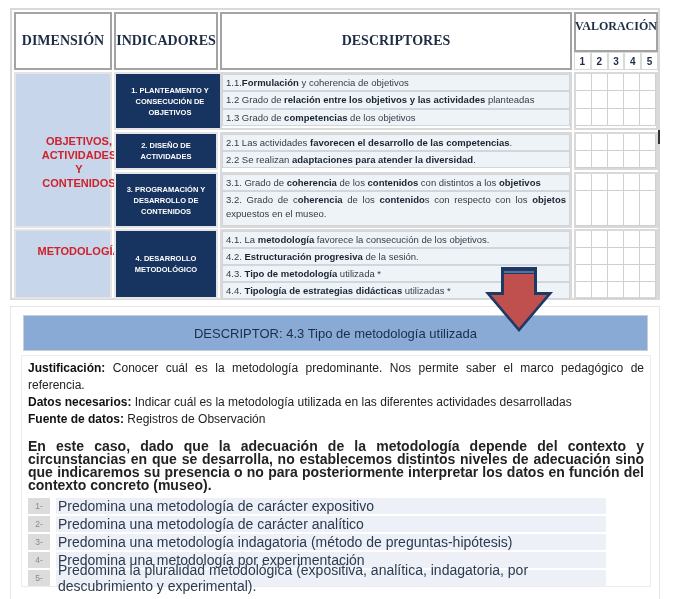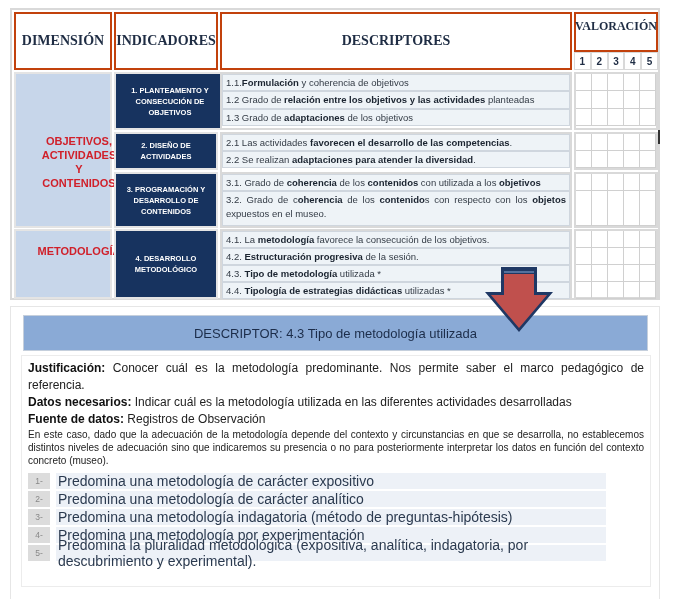--- a/index.html
+++ b/index.html
@@ -1,20 +1,20 @@
 <!DOCTYPE html>
 <html><head>
 <meta charset="utf-8">
 <style>
   * { box-sizing: border-box; margin: 0; padding: 0; }
   body { width: 675px; height: 599px; background: #ffffff; position: relative; overflow: hidden; font-family: "Liberation Sans", sans-serif; }
 
   
   .tbl { position: absolute; left: 10px; top: 8px; width: 650px; height: 292px; border: 2px solid #d9d9d9; background: #fff; }
-  .cell { position: absolute; border: 2px solid #c2410c; background: #fff; }
+  .cell { position: absolute; border: 2px solid #a3a3a3; background: #fff; }
   .hdr { display: flex; align-items: center; justify-content: center; font-family: "Liberation Serif", serif; font-weight: bold; color: #1f2d44; }
   .hdr-dim { left: 2px; top: 2px; width: 98px; height: 58px; font-size: 14px; }
   .hdr-ind { left: 102px; top: 2px; width: 104px; height: 58px; font-size: 14px; }
   .hdr-desc { left: 208px; top: 2px; width: 352px; height: 58px; font-size: 14px; }
   .hdr-val { left: 562px; top: 2px; width: 84px; height: 40px; font-size: 12px; align-items: flex-start; padding-top: 5px; }
   .val-nums { position: absolute; left: 562px; top: 42px; width: 84px; height: 18px; display: flex; }
   .val-nums span { flex: 1; border: 1px solid #d9d9d9; font-size: 10px; font-weight: bold; color: #1f2d44; display: flex; align-items: center; justify-content: center; font-family: "Liberation Sans", sans-serif; }
 
   .dim { position: absolute; background: #c7d6ea; border: 2px solid #e4e4e4; display: flex; align-items: flex-start; justify-content: center; text-align: center; color: #d0202a; font-weight: bold; font-size: 11px; line-height: 14px; padding-left: 32px; }
   .dim1 { left: 2px; top: 62px; width: 98px; height: 156px; padding-top: 60px; }
@@ -50,21 +50,21 @@
 
   
   .arrow { position: absolute; left: 483px; top: 266px; width: 72px; height: 68px; }
 
   
   .card { position: absolute; left: 10px; top: 306px; width: 650px; height: 330px; border: 1px solid #e6e6e6; background: #fff; }
   .banner { position: absolute; left: 12px; top: 8px; width: 625px; height: 36px; background: #8aaad6; border: 1px solid #c5cfdc; display: flex; align-items: center; justify-content: center; font-family: "Liberation Sans", sans-serif; font-size: 13px; color: #1c2d4a; }
   .content { position: absolute; left: 10px; top: 48px; width: 630px; height: 232px; border: 1px solid #ececec; padding: 4px 6px; font-family: "Liberation Sans", sans-serif; }
   .para { font-size: 12px; color: #222; line-height: 17px; text-align: justify; }
   .para b { color: #111; }
-  .note { font-size: 10px; font-weight: normal; color: #222; line-height: 13px; text-align: justify; }
+  .note { margin-top: 12px; font-size: 14px; font-weight: bold; color: #222; line-height: 13px; text-align: justify; }
   .opts { margin-top: 6px; }
   .opt { display: flex; height: 16px; margin-bottom: 2px; }
   .opt-num { width: 22px; background: #dcdcdc; font-size: 8.5px; color: #888; display: flex; align-items: center; justify-content: center; margin-right: 6px; }
   .opt-text { width: 550px; background: #edf1f7; font-size: 14px; color: #2b3a4f; display: flex; align-items: center; padding-left: 2px; }
 </style>
 </head>
 <body>
 
 <div class="tbl">
   <div class="cell hdr hdr-dim">DIMENSIÓN</div>
@@ -83,30 +83,30 @@
   <div class="dim dim2">METODOLOGÍA</div>
 
   <div class="ind ind1">1. PLANTEAMENTO Y CONSECUCIÓN DE OBJETIVOS</div>
   <div class="ind ind2">2. DISEÑO DE ACTIVIDADES</div>
   <div class="ind ind3">3. PROGRAMACIÓN Y DESARROLLO DE CONTENIDOS</div>
   <div class="ind ind4">4. DESARROLLO METODOLÓGICO</div>
 
   <div class="desc-group dg1">
     <div class="drow"><span>1.1.</span><b>Formulación</b><span> y coherencia  de objetivos</span></div>
     <div class="drow"><span>1.2 Grado de </span><b>relación entre los objetivos y las actividades</b><span> planteadas</span></div>
-    <div class="drow"><span>1.3 Grado de </span><b>adaptaciones</b><span> de los objetivos</span></div>
+    <div class="drow"><span>1.3 Grado de </span><b>competencias</b><span> de los objetivos</span></div>
   </div>
 
   <div class="desc-group dg2">
     <div class="drow"><span>2.1 Las actividades  </span><b>favorecen el desarrollo de las competencias</b><span>.</span></div>
     <div class="drow"><span>2.2 Se realizan </span><b>adaptaciones para atender la diversidad</b><span>.</span></div>
   </div>
 
   <div class="desc-group dg3">
-    <div class="drow r1"><span>3.1. Grado de </span><b>coherencia</b><span> de los </span><b>contenidos</b><span> con utilizada  a los </span><b>objetivos</b></div>
+    <div class="drow r1"><span>3.1. Grado de </span><b>coherencia</b><span> de los </span><b>contenidos</b><span> con distintos  a los </span><b>objetivos</b></div>
     <div class="drow r2"><span>3.2.  Grado  de  c</span><b>oherencia</b><span>  de  los  </span><b>contenido</b><span>s  con  respecto  con  los  </span><b>objetos</b><span> expuestos  en el museo.</span></div>
   </div>
 
   <div class="desc-group dg4">
     <div class="drow"><span>4.1. La </span><b>metodología</b><span> favorece la consecución  de los objetivos.</span></div>
     <div class="drow"><span>4.2. </span><b>Estructuración progresiva</b><span> de la sesión.</span></div>
     <div class="drow"><span>4.3. </span><b>Tipo de metodología</b><span> utilizada *</span></div>
     <div class="drow"><span>4.4. </span><b>Tipología de estrategias didácticas</b><span> utilizadas *</span></div>
   </div>
 

